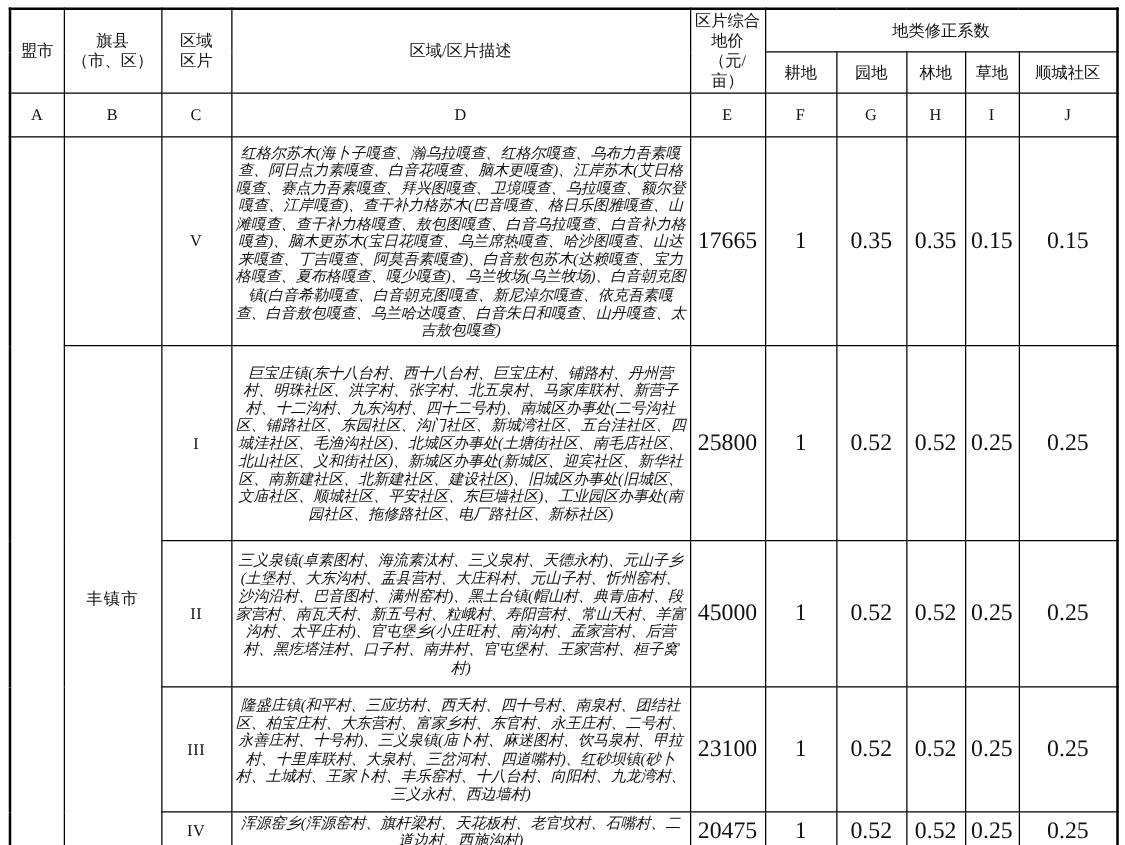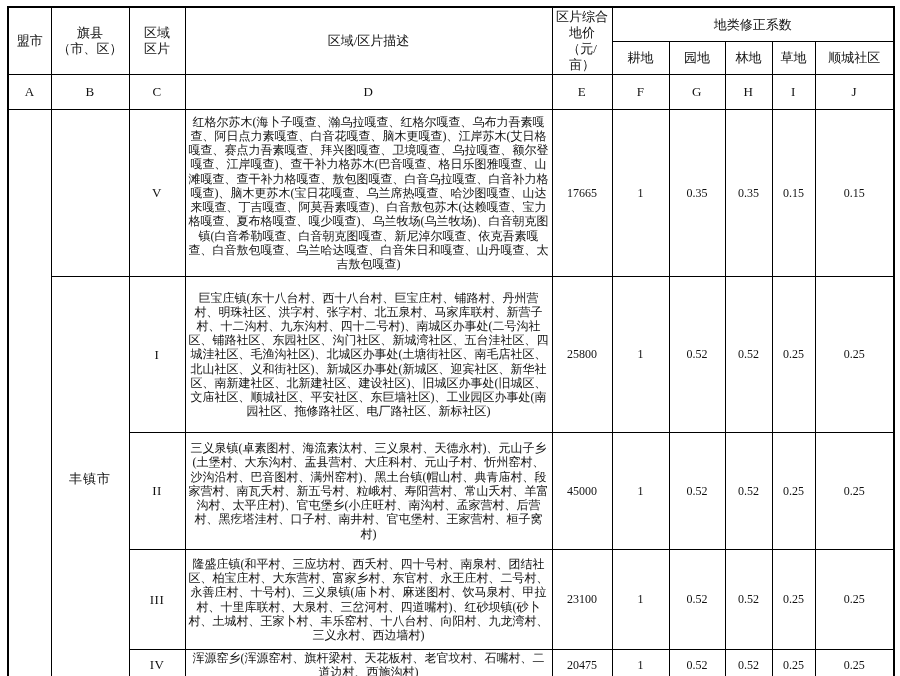--- a/index.html
+++ b/index.html
@@ -41,22 +41,23 @@
   .rv   { height: 167px; }
   .ri   { height: 156px; }
   .rii  { height: 117px; }
   .riii { height: 100px; }
   .riv  { height: 31px; }
   td.desc {
     text-align: justify;
     font-size: 12px;
     line-height: 14.2px;
     padding: 1px 2px 1px 3px;
+    font-style: italic;
   }
-  td.num  { font-size: 12px; }
+  td.num  { font-size: 19px; }
   td.zone { font-size: 13px; letter-spacing: 0.5px; }
   td.county { font-size: 13px; letter-spacing: 1px; }
 </style>
 </head>
 <body>
 
 <div class="page">
   <table class="t">
     <colgroup>
       <col style="width:43px">

